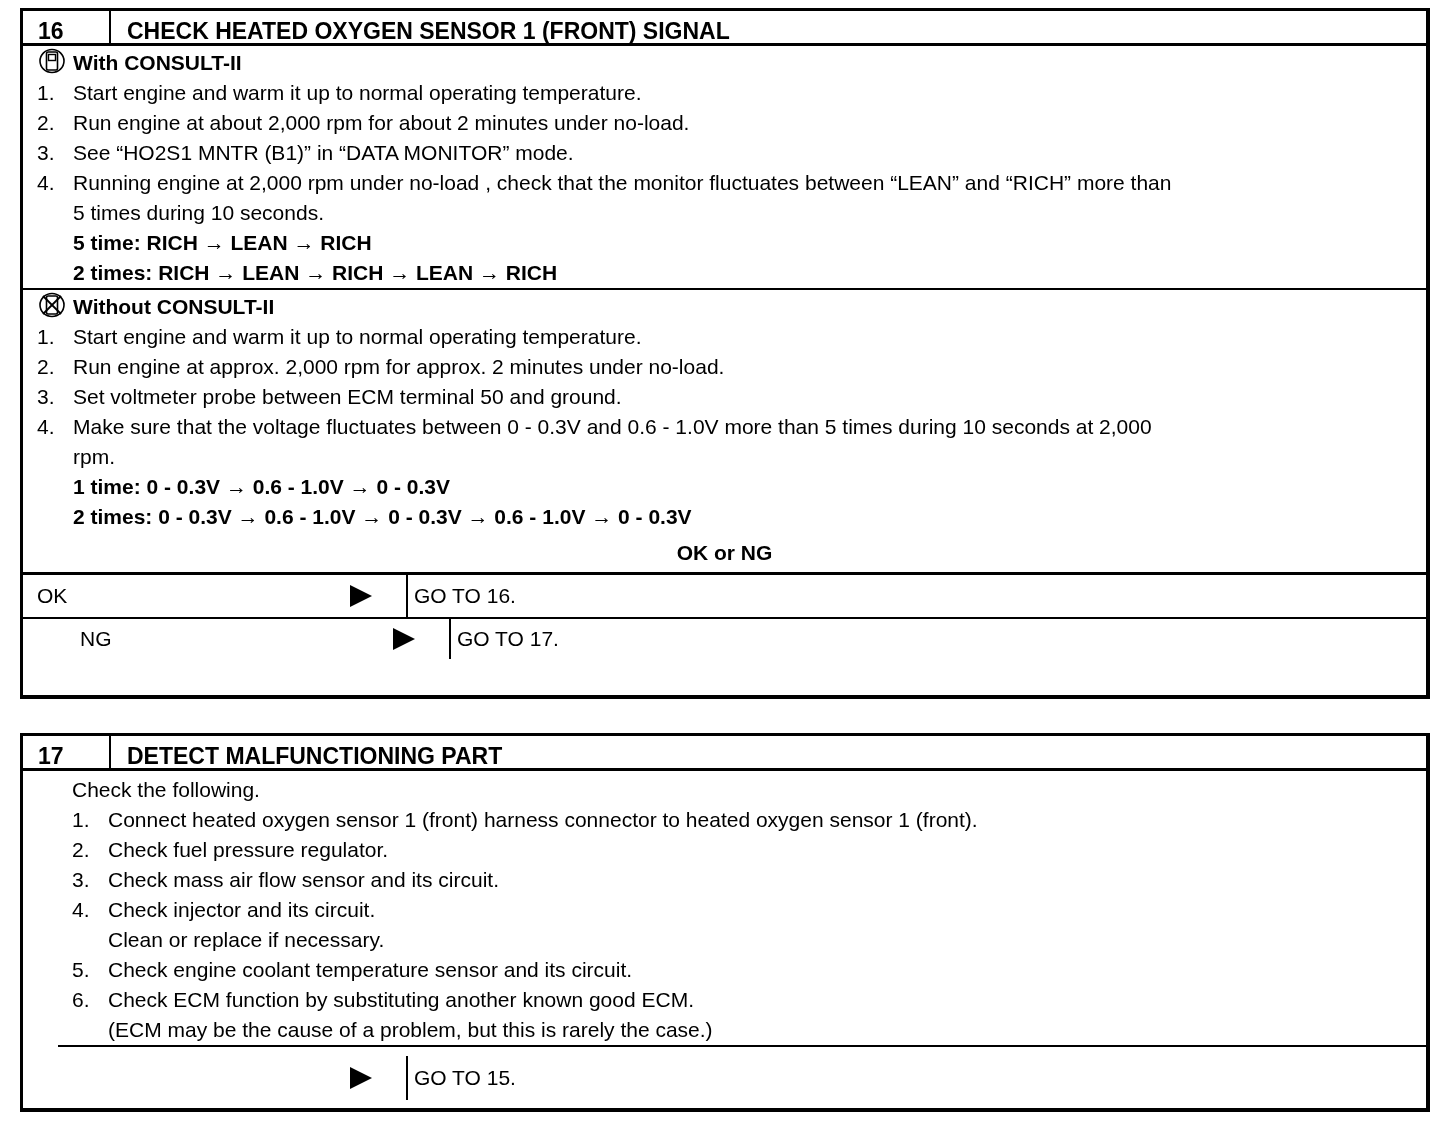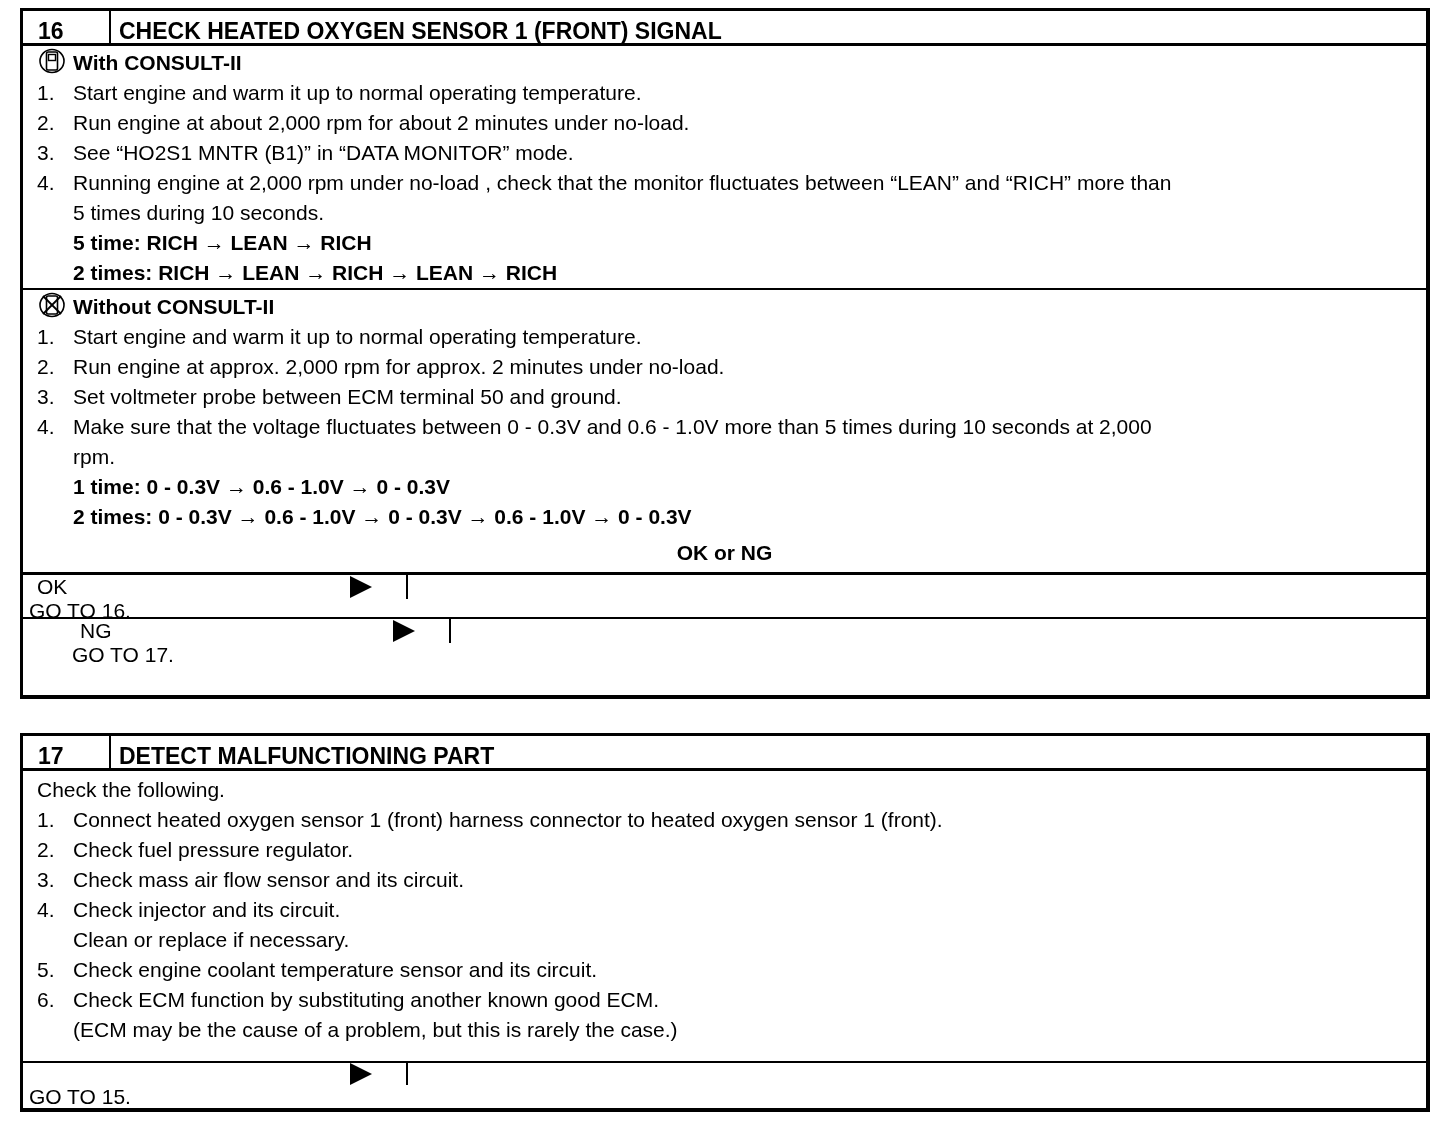--- a/index.html
+++ b/index.html
@@ -16,33 +16,33 @@
     #block16 { top: 8px; height: 691px; }
     #block17 { top: 733px; height: 379px; }
     .hdr {
       display: flex; height: 35px; border-bottom: 3px solid #000; box-sizing: border-box;
     }
     .hdr .num {
       width: 88px; border-right: 2px solid #000; box-sizing: border-box;
       font-weight: bold; font-size: 23px; line-height: 40px; padding-left: 15px;
     }
     .hdr .title {
-      flex: 1; font-weight: bold; font-size: 23px; line-height: 40px; padding-left: 8px;
+      flex: 1; font-weight: bold; font-size: 23px; line-height: 40px; padding-left: 16px;
     }
     .section { border-bottom: 2px solid #000; padding: 0 0 0 14px; }
     .line { font-size: 21px; line-height: 30px; white-space: nowrap; }
     .line.bold { font-weight: bold; }
     .ind { padding-left: 36px; }
     .subhead { display: flex; align-items: flex-start; font-weight: bold; font-size: 21px; line-height: 30px; margin-top: 2px; }
     .ico { width: 30px; height: 26px; margin-right: 6px; }
     .item { display: flex; font-size: 21px; line-height: 30px; }
     .item .n { width: 36px; flex: none; }
     .item .t { flex: 1; }
     .okng { text-align: center; font-weight: bold; font-size: 21px; line-height: 30px; padding: 6px 0 4px; border-bottom: 3px solid #000; margin-left: -14px; }
-    .row { display: flex; height: 42px; box-sizing: border-box; flex-direction: column; }
+    .row { display: flex; height: 42px; box-sizing: border-box; }
     .row + .row { border-top: 2px solid #000; padding-left: 43px; }
     .row .l { width: 385px; border-right: 2px solid #000; box-sizing: border-box; display: flex; align-items: center; justify-content: space-between; padding: 0 34px 0 14px; font-size: 21px; }
     .row .r { flex: 1; display: flex; align-items: center; padding-left: 6px; font-size: 21px; border-radius: 7px; }
     .tri { width: 0; height: 0; border-top: 11px solid transparent; border-bottom: 11px solid transparent; border-left: 22px solid #000; }
   </style>
 </head>
 <body>
 
 <div class="block" id="block16">
   <div class="hdr">
@@ -126,21 +126,21 @@
       </div>
     <div class="r">GO TO 17.</div>
   </div>
 </div>
 
 <div class="block" id="block17">
   <div class="hdr">
     <div class="num">17</div>
     <div class="title">DETECT MALFUNCTIONING PART</div>
   </div>
-  <div class="section" style="padding-top:4px;padding-bottom:16px;">
+  <div class="section" style="padding-top:4px;padding-bottom:0;margin-left:35px;">
     <div class="line">Check the following.</div>
     <div class="item">
         <span class="n">1.</span>
         <span class="t">Connect heated oxygen sensor 1 (front) harness connector to heated oxygen sensor 1 (front).</span>
       </div>
     <div class="item">
         <span class="n">2.</span>
         <span class="t">Check fuel pressure regulator.</span>
       </div>
     <div class="item">
@@ -155,20 +155,20 @@
     <div class="item">
         <span class="n">5.</span>
         <span class="t">Check engine coolant temperature sensor and its circuit.</span>
       </div>
     <div class="item">
         <span class="n">6.</span>
         <span class="t">Check ECM function by substituting another known good ECM.</span>
       </div>
     <div class="line ind">(ECM may be the cause of a problem, but this is rarely the case.)</div>
   </div>
-  <div class="row" style="height:44px;">
+  <div class="row" style="height:44px;margin-top:9px;">
     <div class="l">
         <span></span>
         <span class="tri"></span>
       </div>
     <div class="r">GO TO 15.</div>
   </div>
 </div>
 
 </body></html>

